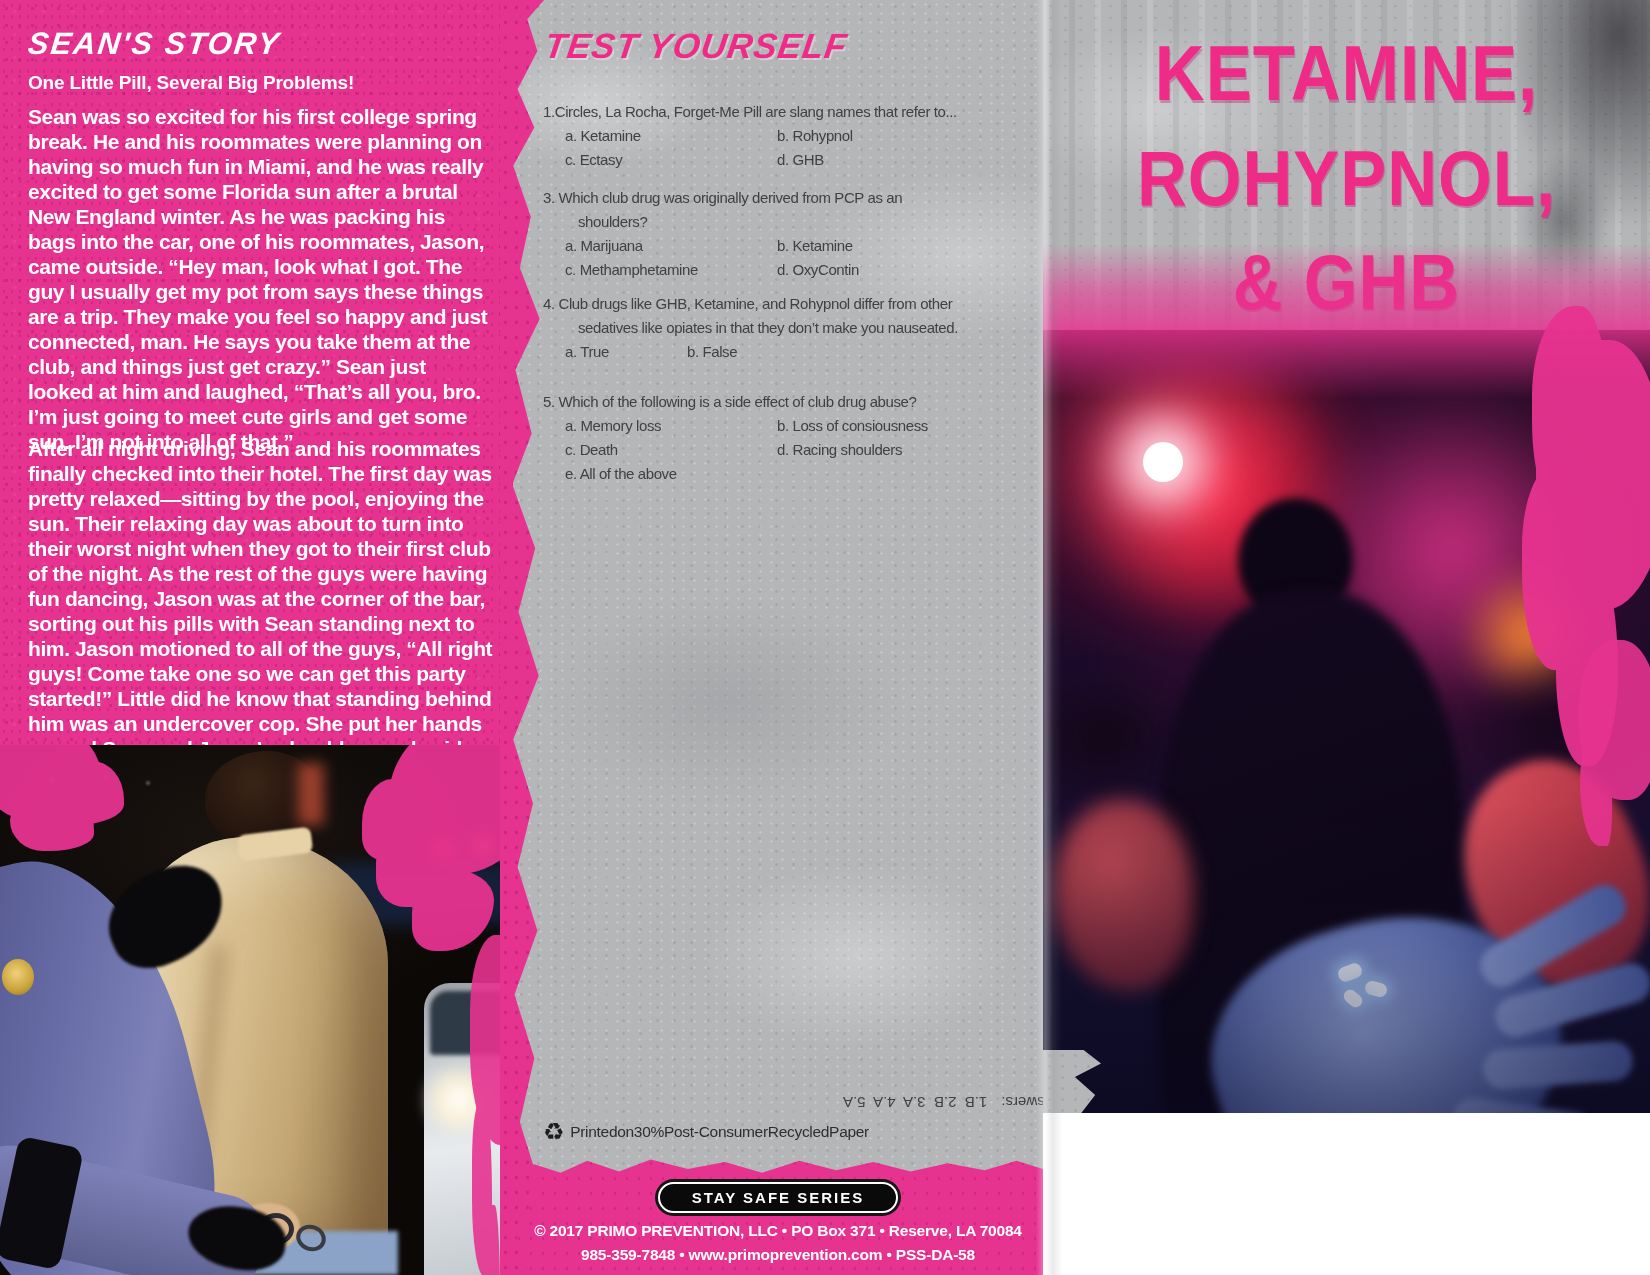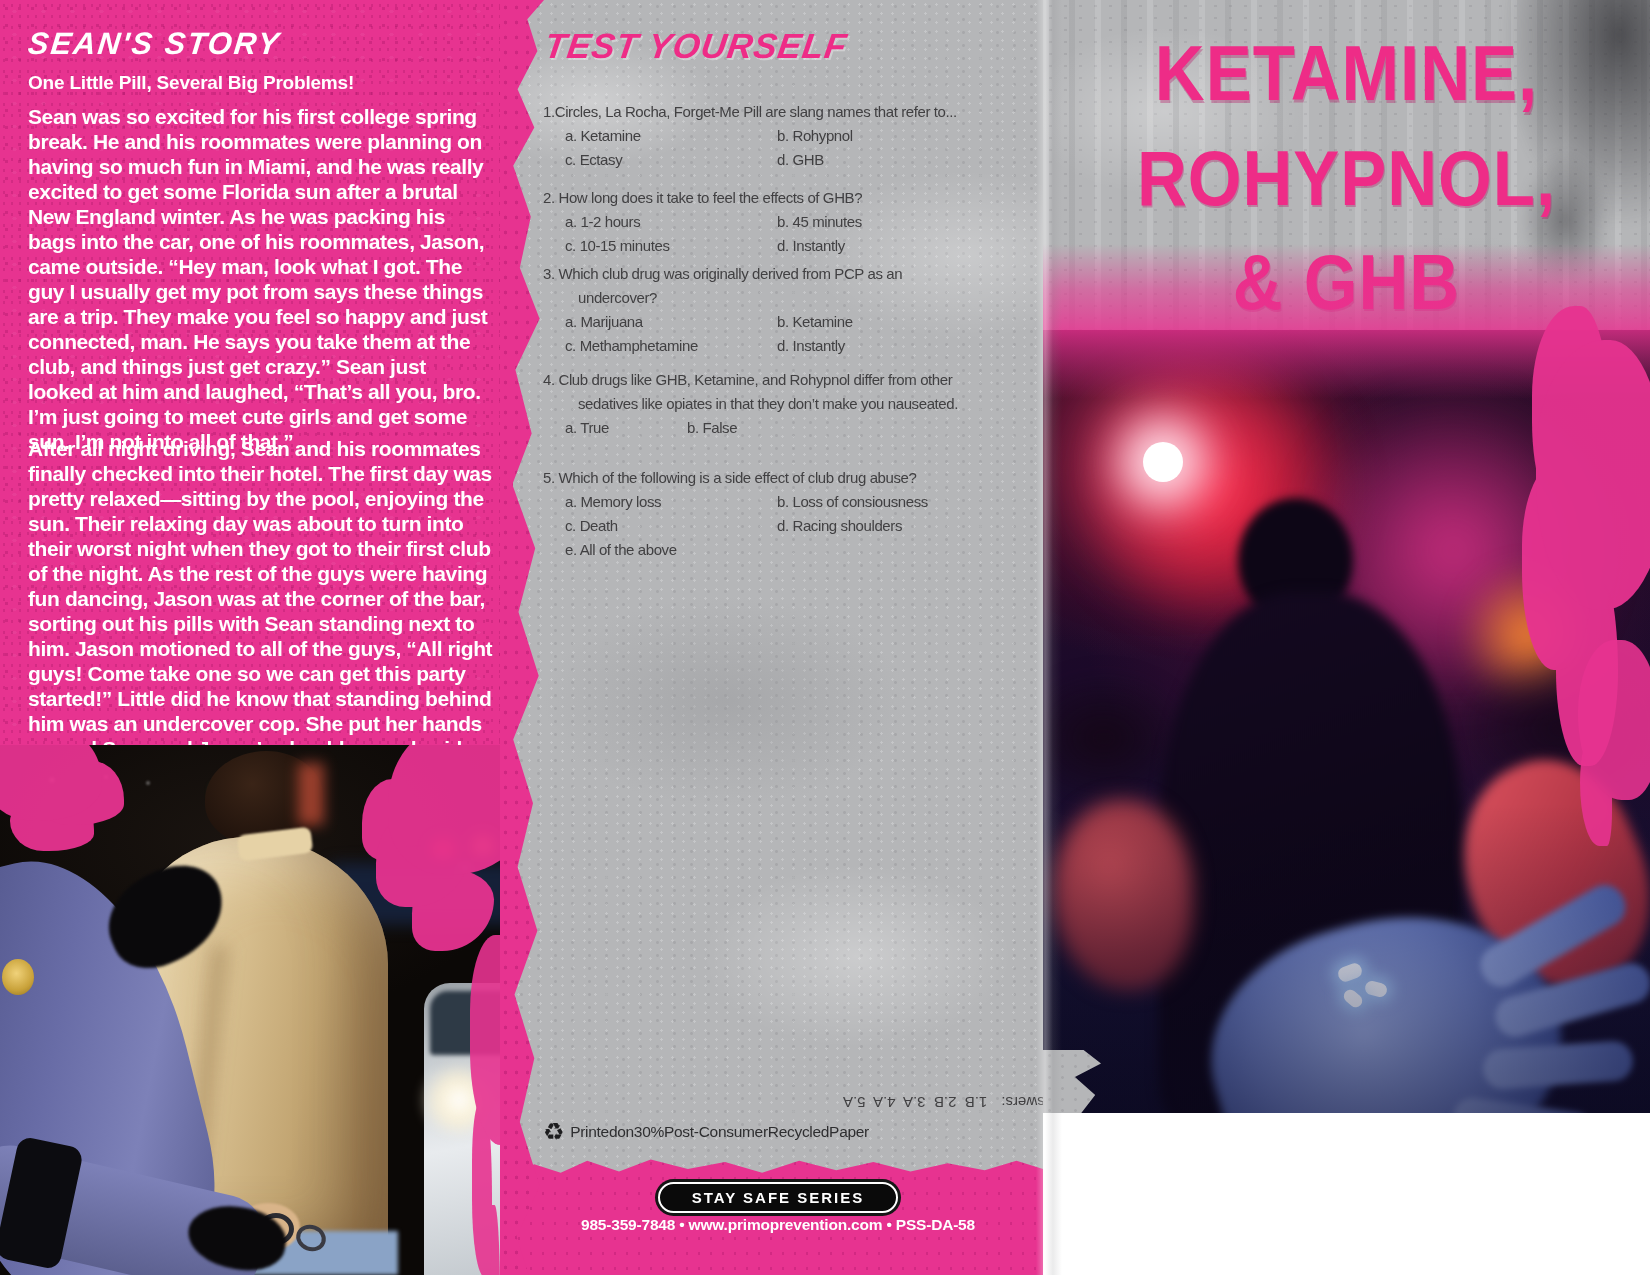--- a/index.html
+++ b/index.html
@@ -265,38 +265,29 @@
       <div class="q m1">
         <span class="q-line">1.Circles, La Rocha, Forget-Me Pill are slang names that refer to...</span>
         <div class="opts">
           <span>a. Ketamine</span>
           <span>b. Rohypnol</span>
           <span>c. Ectasy</span>
           <span>d. GHB</span>
         </div>
       </div>
 
-      <div class="q m2">
-        <span class="q-line">2. How long does it take to feel the effects of GHB?</span>
-        <div class="opts">
-          <span>a. 1-2 hours</span>
-          <span>b. 45 minutes</span>
-          <span>c. 10-15 minutes</span>
-          <span>d. Instantly</span>
-        </div>
-      </div>
 
       <div class="q m3">
         <span class="q-line">3. Which club drug was originally derived from PCP as an</span>
-        <span class="q-line cont">undercover?</span>
+        <span class="q-line cont">shoulders?</span>
         <div class="opts">
           <span>a. Marijuana</span>
           <span>b. Ketamine</span>
           <span>c. Methamphetamine</span>
-          <span>d. Instantly</span>
+          <span>d. OxyContin</span>
         </div>
       </div>
 
       <div class="q m4">
         <span class="q-line">4. Club drugs like GHB, Ketamine, and Rohypnol differ from other</span>
         <span class="q-line cont">sedatives like opiates in that they don’t make you nauseated.</span>
         <div class="opts narrow">
           <span>a. True</span>
           <span>b. False</span>
         </div>
@@ -319,20 +310,21 @@
       <span class="ans-vals">1.B  2.B  3.A  4.A  5.A</span>
     </div>
 
     <div class="recycle-row">
       <span class="rec-icon">♻</span>
       <span>Printedon30%Post-ConsumerRecycledPaper</span>
     </div>
 
     <div class="mid-footer">
       <div class="badge">STAY SAFE SERIES</div>
+      <div class="copy1">© 2017 PRIMO PREVENTION, LLC • PO Box 371 • Reserve, LA 70084</div>
       <div class="copy2">985-359-7848 • www.primoprevention.com • PSS-DA-58</div>
     </div>
   </section>
 
   <div class="fold"></div>
 
   <section class="panel-right">
     <div class="smudge"></div>
     <div class="smudge2"></div>
 

